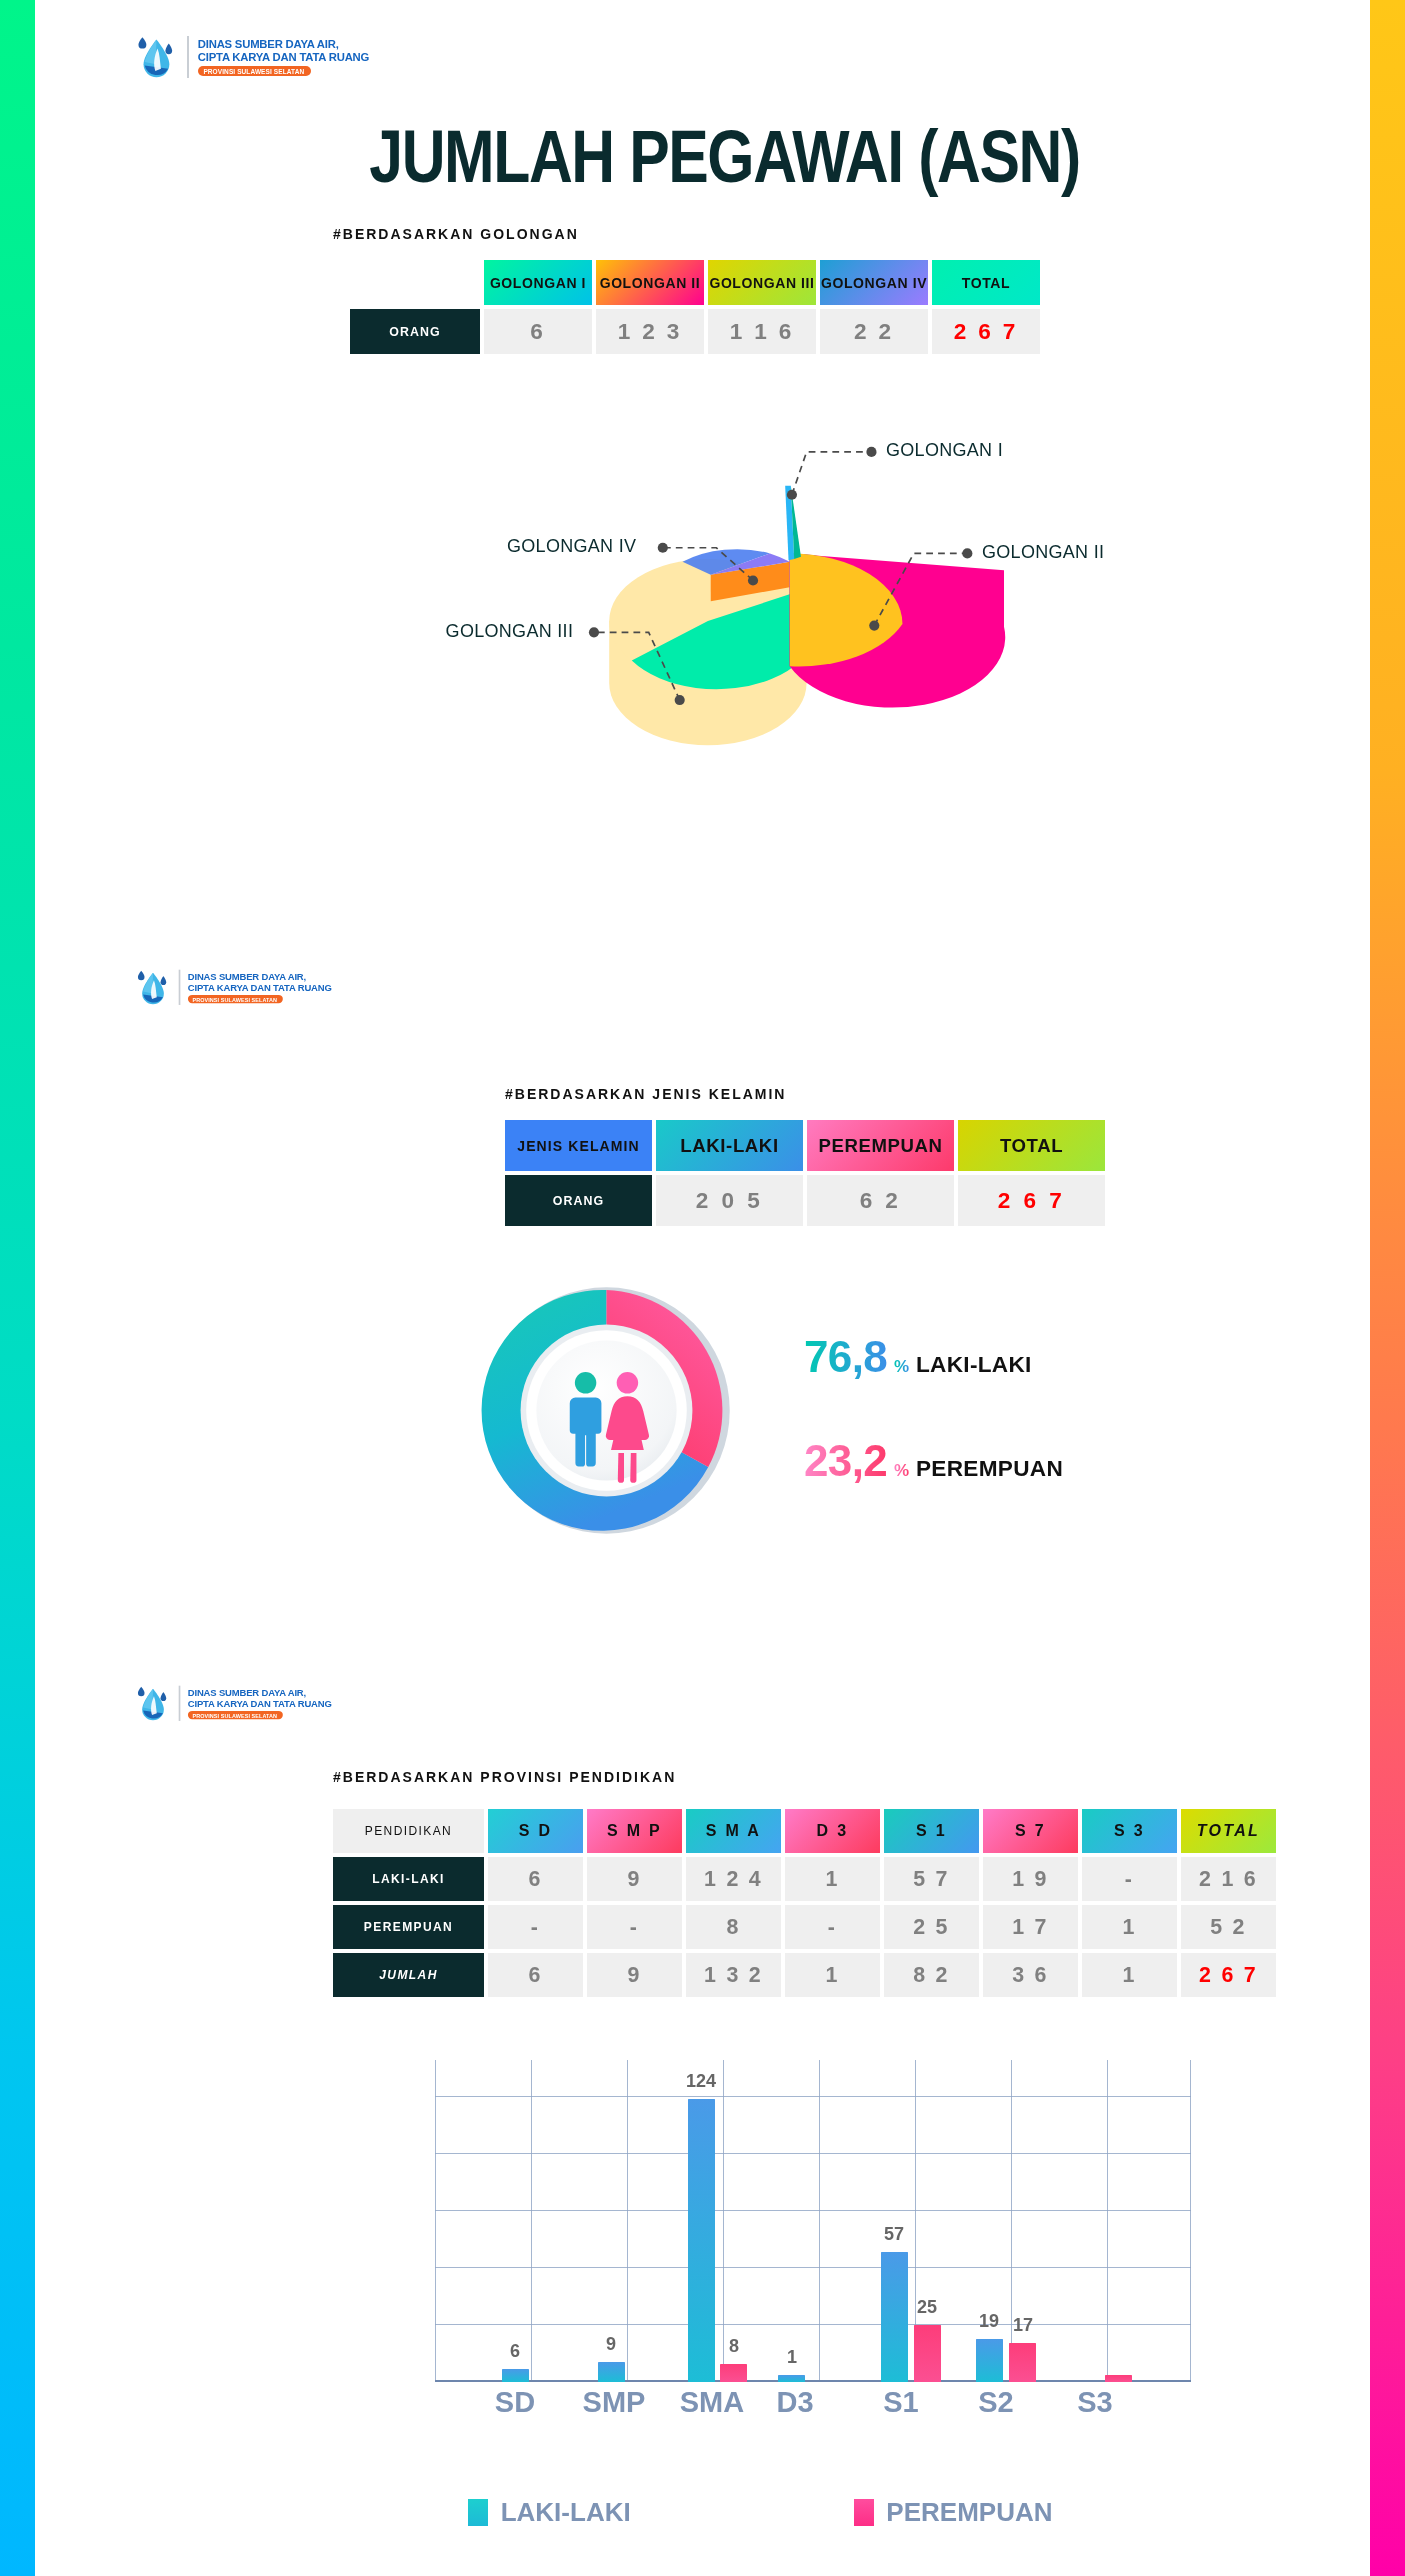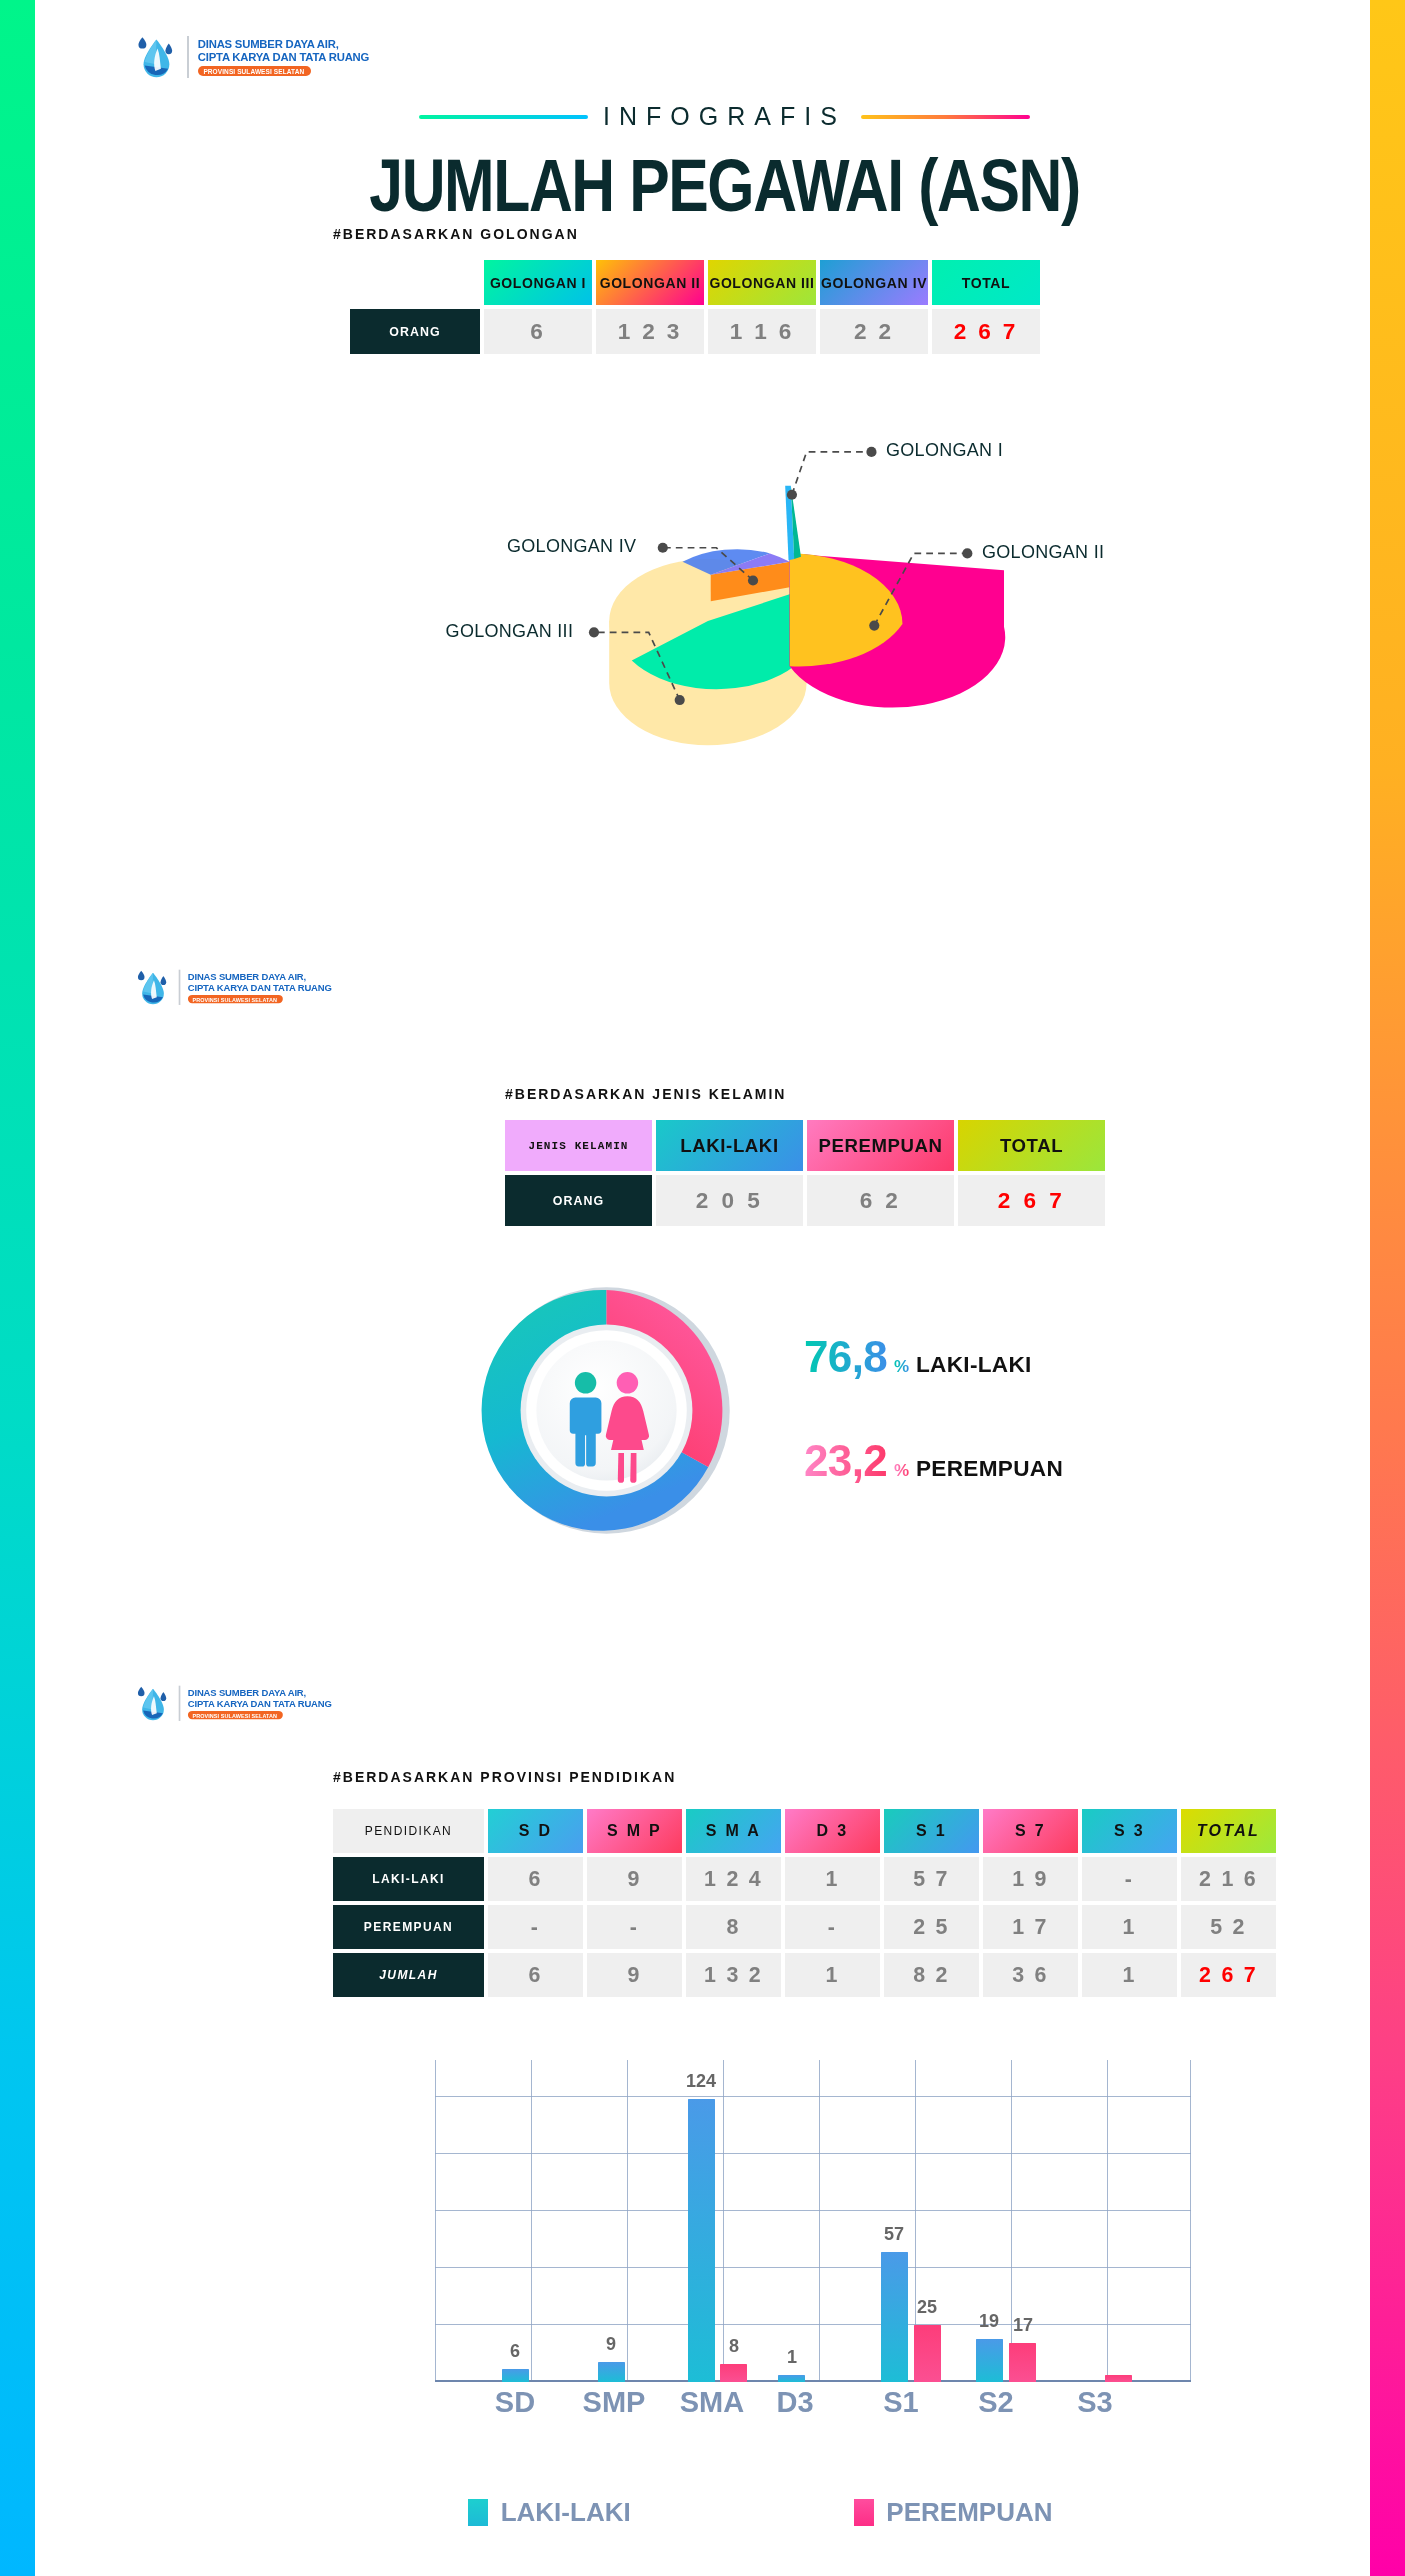--- a/index.html
+++ b/index.html
@@ -72,21 +72,21 @@
 
   
   #pie-wrap { position: absolute; left: 361px; top: 384px; width: 705px; height: 508px; }
   .pie-label { position: absolute; font-family:"Liberation Sans",sans-serif; font-size: 18px;
                font-weight: 400; color: #0b2b2e; letter-spacing: 0.3px; white-space: nowrap; }
 
   
   #jk-head { position: absolute; left: 426px; top: 1086px; }
   #jk-table { position: absolute; left: 426px; top: 1120px; }
   #jk-table .cell { width: 147px; height: 51px; font-size: 18.6px; letter-spacing: 0.6px; }
-  #jk-table .hcell.lab { background: #f0abfc; color: #111; font-size: 11px; letter-spacing: 1.1px; font-family: Liberation Mono, monospace; }
+  #jk-table .hcell.lab { background: #3b82f6; color: #111; font-size: 14px; letter-spacing: 1.1px; }
   #jk-table .labcell { width: 147px; font-size: 12.4px; letter-spacing: 1.1px; }
   #jk-table .valcell { font-size: 22.6px; letter-spacing: 3.4px; }
   .jk-m { background: linear-gradient(135deg,#19c9c9,#3b8fe8); }
   .jk-f { background: linear-gradient(135deg,#ff7bc0,#fd3a6b); }
   .jk-t { background: linear-gradient(135deg,#d8d400,#9be63c); }
 
   
   #donut { position: absolute; left: 389px; top: 1272px; width: 277px; height: 277px; }
   .pct-row { position: absolute; display: flex; align-items: baseline; gap: 6.8px; }
   .pct-num { font-family:"Liberation Sans",sans-serif; font-weight: 700; font-size: 44px; letter-spacing: -0.6px; }
@@ -153,25 +153,20 @@
     </svg>
     <div class="logo-divider"></div>
     <div class="logo-text">
       <div class="logo-line">DINAS SUMBER DAYA AIR,</div>
       <div class="logo-line">CIPTA KARYA DAN TATA RUANG</div>
       <div class="logo-badge">PROVINSI SULAWESI SELATAN</div>
     </div>
   </div>
 
   <div class="header">
-    <div class="infografis-row">
-      <div class="rule rule-l"></div>
-      <div class="infografis">INFOGRAFIS</div>
-      <div class="rule rule-r"></div>
-    </div>
     <div class="maintitle">JUMLAH PEGAWAI (ASN)</div>
   </div>
 
   <div class="sect-head" style="position:absolute;left:254px;top:226px">#BERDASARKAN GOLONGAN</div>
 
   <div class="tbl" id="golongan-table">
     <div class="trow">
       <div class="spacer"></div>
       <div class="cell hcell g1">GOLONGAN I</div>
       <div class="cell hcell g2">GOLONGAN II</div>

